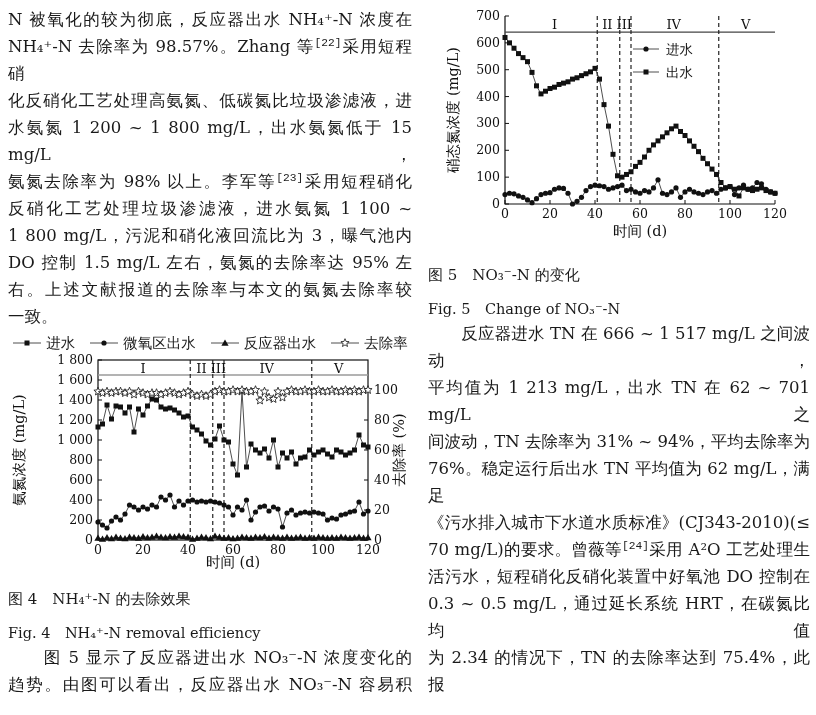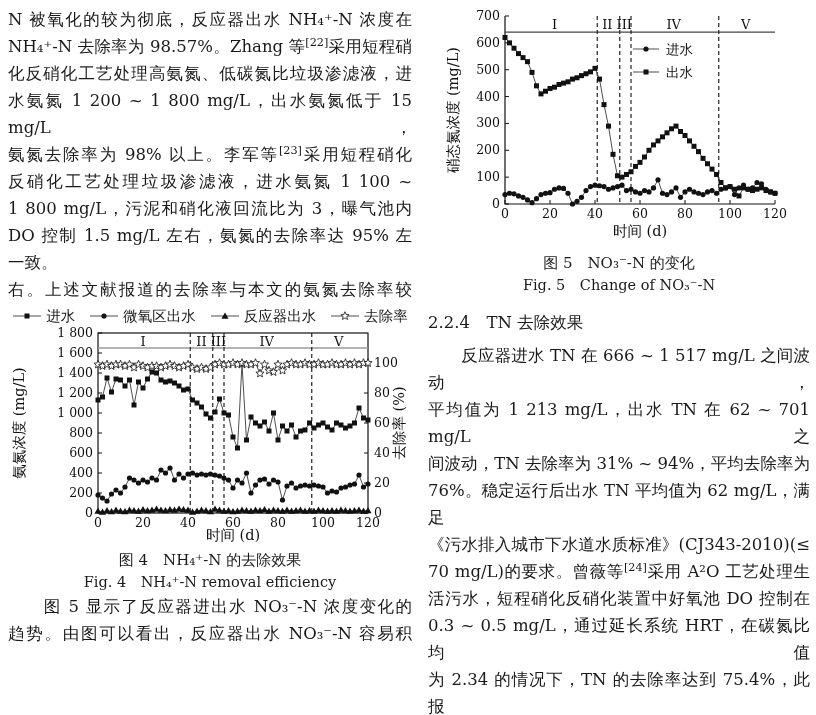--- a/index.html
+++ b/index.html
@@ -7,50 +7,50 @@
     position:relative; width:816px; height:715px; background:#fff;
     font-family:"DejaVu Serif","Liberation Serif",serif;
     color:#1a1a1a; overflow:hidden;
   }
   .col { position:absolute; top:6px; }
   .col.left  { left:8px;   width:404px; }
   .col.right { left:428px; width:382px; }
   .para { font-size:16.5px; line-height:27px; }
   .tline { text-align:justify; text-align-last:justify; white-space:normal; }
   .tline.nojust { text-align-last:left; }
-  sup.ref { font-size:0.68em; vertical-align:super; line-height:0; }
+  sup.ref { font-size:0.68em; vertical-align:super; line-height:0;font-family:Liberation Mono, monospace; }
   .heading { font-size:16.5px; line-height:27px; margin:13px 0 6px 0; }
   .fig { margin-top:4px; }
   .fig-legend {
     display:flex; justify-content:center; align-items:center; gap:14px;
     font-size:14.5px; height:18px; margin:2px 0 0 0;
   }
   .fig-legend .item { display:flex; align-items:center; gap:4px; }
-  .cap { text-align:center; font-size:15px; line-height:22px; margin-top:0; }
+  .cap { font-size:15px; line-height:22px; margin-top:12px; }
   .cap.en { font-size:14.5px; }
   svg { display:block; }
   svg text { fill:#111; }
 </style>
 </head>
 <body>
 
 <div class="page">
 
   <div class="col left">
     <div class="para">
         <div class="tline">N 被氧化的较为彻底，反应器出水 NH₄⁺-N 浓度在</div>
         <div class="tline">NH₄⁺-N 去除率为 98.57%。Zhang 等<sup class="ref">[22]</sup>采用短程硝</div>
         <div class="tline">化反硝化工艺处理高氨氮、低碳氮比垃圾渗滤液，进</div>
         <div class="tline">水氨氮 1 200 ~ 1 800 mg/L，出水氨氮低于 15 mg/L，</div>
         <div class="tline">氨氮去除率为 98% 以上。李军等<sup class="ref">[23]</sup>采用短程硝化</div>
         <div class="tline">反硝化工艺处理垃圾渗滤液，进水氨氮 1 100 ~</div>
         <div class="tline">1 800 mg/L，污泥和硝化液回流比为 3，曝气池内</div>
         <div class="tline">DO 控制 1.5 mg/L 左右，氨氮的去除率达 95% 左</div>
+        <div class="tline">右。上述文献报道的去除率与本文的氨氮去除率较</div>
         <div class="tline nojust">一致。</div>
-        <div class="tline">右。上述文献报道的去除率与本文的氨氮去除率较</div>
       </div>
 
     <div class="fig">
       <div class="fig-legend" id="fig4-legend">
           <span class="item">
             <svg width="30" height="12">
               <line x1="1" y1="6" x2="29" y2="6" stroke="#3a3a3a" stroke-width="0.9"></line>
               <rect x="12.5" y="3.5" width="5" height="5" fill="#111"></rect>
             </svg>
             <span>进水</span>
@@ -571,21 +571,20 @@
           <circle cx="218" cy="43" r="2.6" fill="#111"></circle>
           <text x="238" y="48" text-anchor="start" font-size="13.5">进水</text>
           <line x1="205" y1="66" x2="231" y2="66" stroke="#3a3a3a" stroke-width="0.9"></line>
           <rect x="215.5" y="63.5" width="5" height="5" fill="#111"></rect>
           <text x="238" y="71" text-anchor="start" font-size="13.5">出水</text>
         </svg>
       <div class="cap">图 5　NO₃⁻-N 的变化</div>
       <div class="cap en">Fig. 5　Change of NO₃⁻-N</div>
     </div>
 
-    <div class="heading">2.2.4　TN 去除效果</div>
     <div class="para">
         <div class="tline">　　反应器进水 TN 在 666 ~ 1 517 mg/L 之间波动，</div>
         <div class="tline">平均值为 1 213 mg/L，出水 TN 在 62 ~ 701 mg/L 之</div>
         <div class="tline">间波动，TN 去除率为 31% ~ 94%，平均去除率为</div>
         <div class="tline">76%。稳定运行后出水 TN 平均值为 62 mg/L，满足</div>
         <div class="tline">《污水排入城市下水道水质标准》(CJ343-2010)(≤</div>
         <div class="tline">70 mg/L)的要求。曾薇等<sup class="ref">[24]</sup>采用 A²O 工艺处理生</div>
         <div class="tline">活污水，短程硝化反硝化装置中好氧池 DO 控制在</div>
         <div class="tline">0.3 ~ 0.5 mg/L，通过延长系统 HRT，在碳氮比均值</div>
         <div class="tline">为 2.34 的情况下，TN 的去除率达到 75.4%，此报</div>

